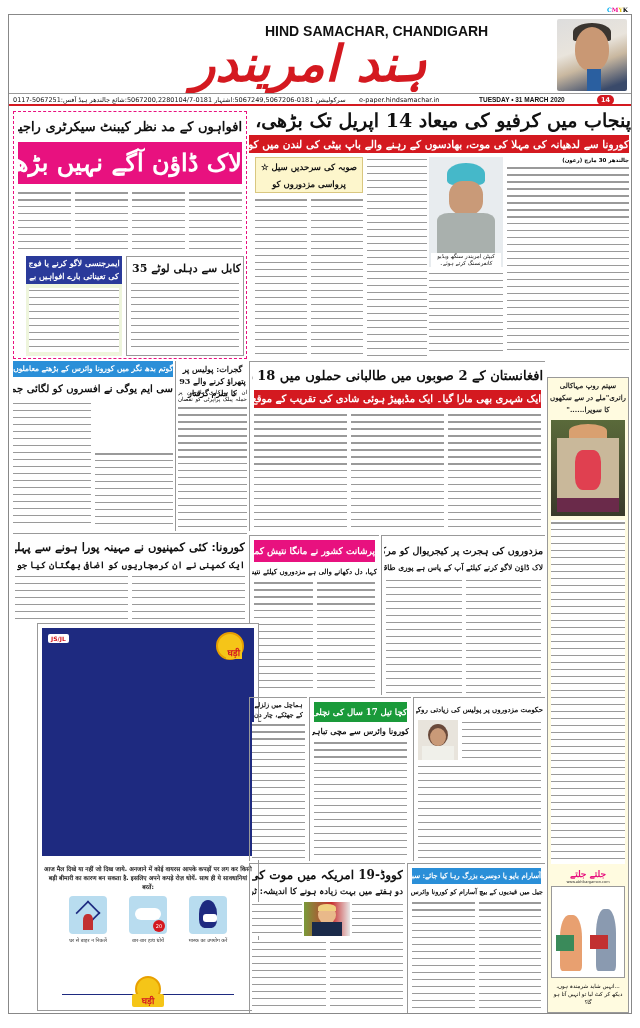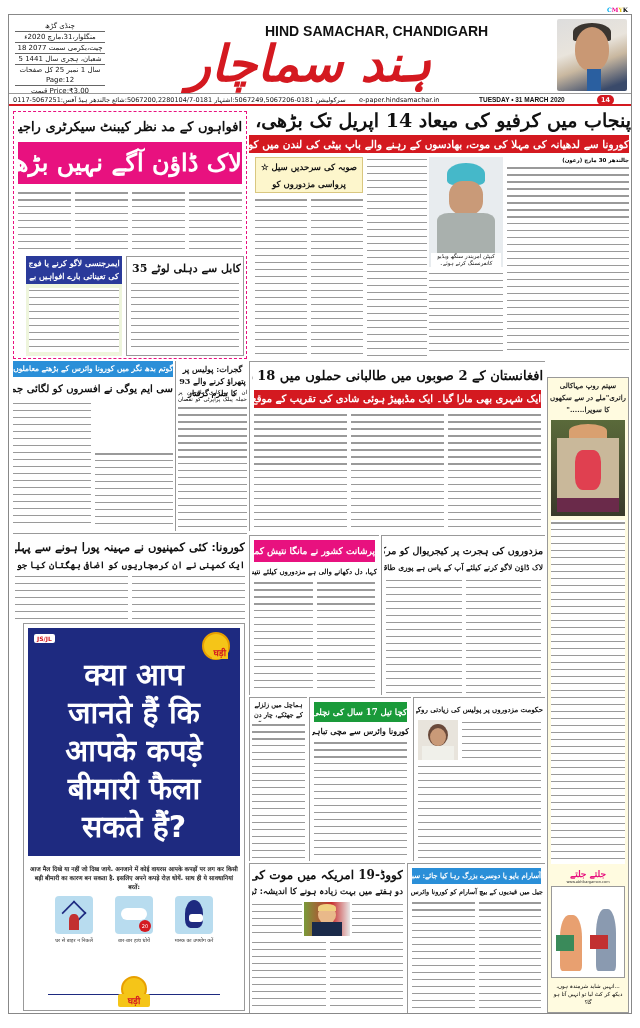--- a/index.html
+++ b/index.html
@@ -52,30 +52,22 @@
 .clocktxt{position:absolute;color:#d41920;font-weight:bold;font-size:9px;text-align:center}
 </style>
 </head>
 <body>
 
 <div class="cmyk"><span class="c">C</span><span class="m">M</span><span class="y">Y</span><span class="k">K</span></div>
 
 <div class="page">
 
   <div class="mast">
-    <div class="infobox">
-      <div>چنڈی گڑھ</div>
-      <div>منگلوار،31،مارچ 2020ء</div>
-      <div>18 چیت،بکرمی سمت 2077</div>
-      <div>5 شعبان، ہجری سال 1441</div>
-      <div>سال 1 نمبر 25 کل صفحات Page:12</div>
-      <div>قیمت Price:₹3.00</div>
-    </div>
     <div class="hind">HIND SAMACHAR, CHANDIGARH</div>
-    <div class="logo">ہند سماچار</div>
+    <div class="logo">ہند امریندر</div>
     <div class="portrait">
       <div class="hair"></div>
       <div class="face"></div>
       <div class="tie"></div>
     </div>
   </div>
   <div class="infoline">
     <span class="phones">0117-5067251:سرکولیشن 0181-5067249,5067206:اشتہار 0181-5067200,2280104/7:شائع جالندھر ہیڈ آفس</span>
     <span class="epaper">e-paper.hindsamachar.in</span>
     <span class="date">TUESDAY • 31 MARCH 2020</span>
@@ -190,33 +182,26 @@
   </div>
   <div class="box" style="left:372px;top:520px;width:164px;height:160px;border-left:1px solid #999;border-top:1px solid #999">
     <div class="hl" style="position:absolute;left:2px;right:2px;top:8px;font-size:9.5px;line-height:14px">مزدوروں کی ہجرت پر کیجریوال کو مرکز کی دو ٹوک</div>
     <div class="hl" style="position:absolute;left:2px;right:2px;top:26px;font-size:7.5px;line-height:12px">لاک ڈاؤن لاگو کرنے کیلئے آپ کے پاس ہے پوری طاقت</div>
     <div class="cols" style="position:absolute;left:4px;right:4px;top:42px;height:116px">
       <div class="txt lines"></div>
       <div class="txt lines"></div>
     </div>
   </div>
 
-  <div class="box ad bd" style="left:14px;top:608px;width:222px;height:388px">
+  <div class="box ad bd" style="left:28px;top:608px;width:222px;height:388px">
     <div class="adinner">
       <div class="adblue">
         <div style="position:absolute;left:6px;top:6px;font-size:6px;background:#fff;color:#d41920;padding:1px 3px;border-radius:2px">JS/JL</div>
         <div class="clock" style="right:10px;top:4px"></div>
         <div class="clocktxt" style="right:12px;top:18px;background:#f5c518;padding:0 2px">घड़ी</div>
-        <div class="adq">
-          <div>क्या आप</div>
-          <div>जानते हैं कि</div>
-          <div>आपके कपड़े</div>
-          <div>बीमारी फैला</div>
-          <div>सकते हैं?</div>
-        </div>
       </div>
       <div class="adsub">आज मैल दिखे या नहीं जो दिख जाये. अनजाने में कोई वायरस आपके कपड़ों पर लग कर किसी बड़ी बीमारी का कारण बन सकता है. इसलिए अपने कपड़े रोज़ धोयें. साथ ही ये सावधानियां बरतें:</div>
       <div class="adicons">
         <div class="adicon">
           <div class="i">
             <div style="position:absolute;left:8px;top:6px;width:22px;height:22px;border:2px solid #1e2a80;border-bottom:none;transform:rotate(45deg) scale(.8)"></div>
             <div style="position:absolute;left:14px;top:18px;width:10px;height:16px;background:#c23030;border-radius:40% 40% 0 0"></div>
           </div>
           <div>घर से बाहर न निकलें</div>
         </div>

